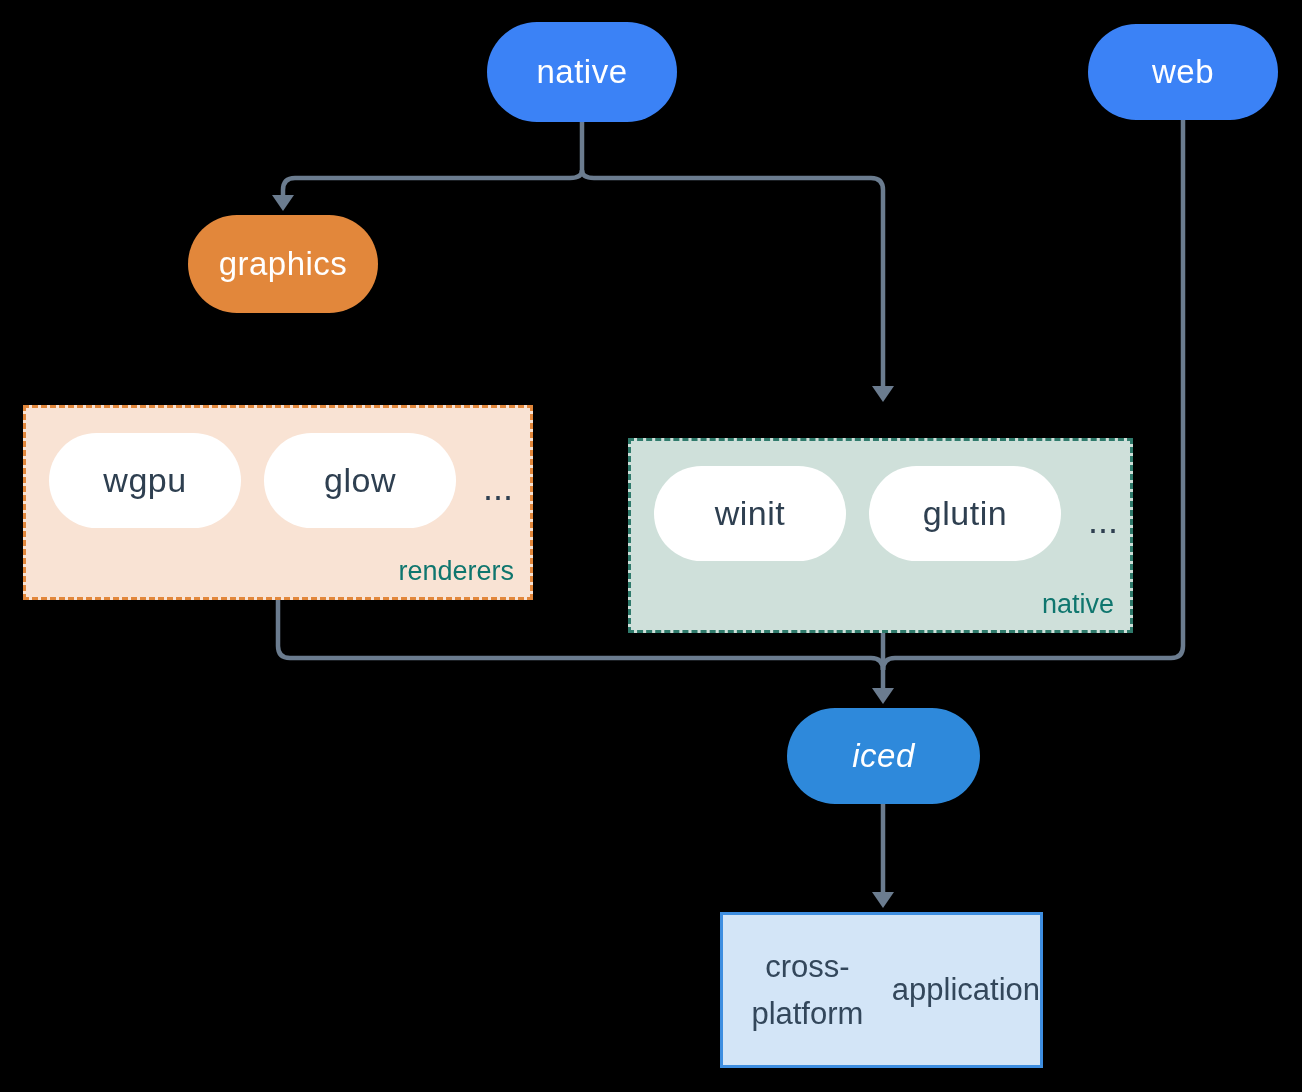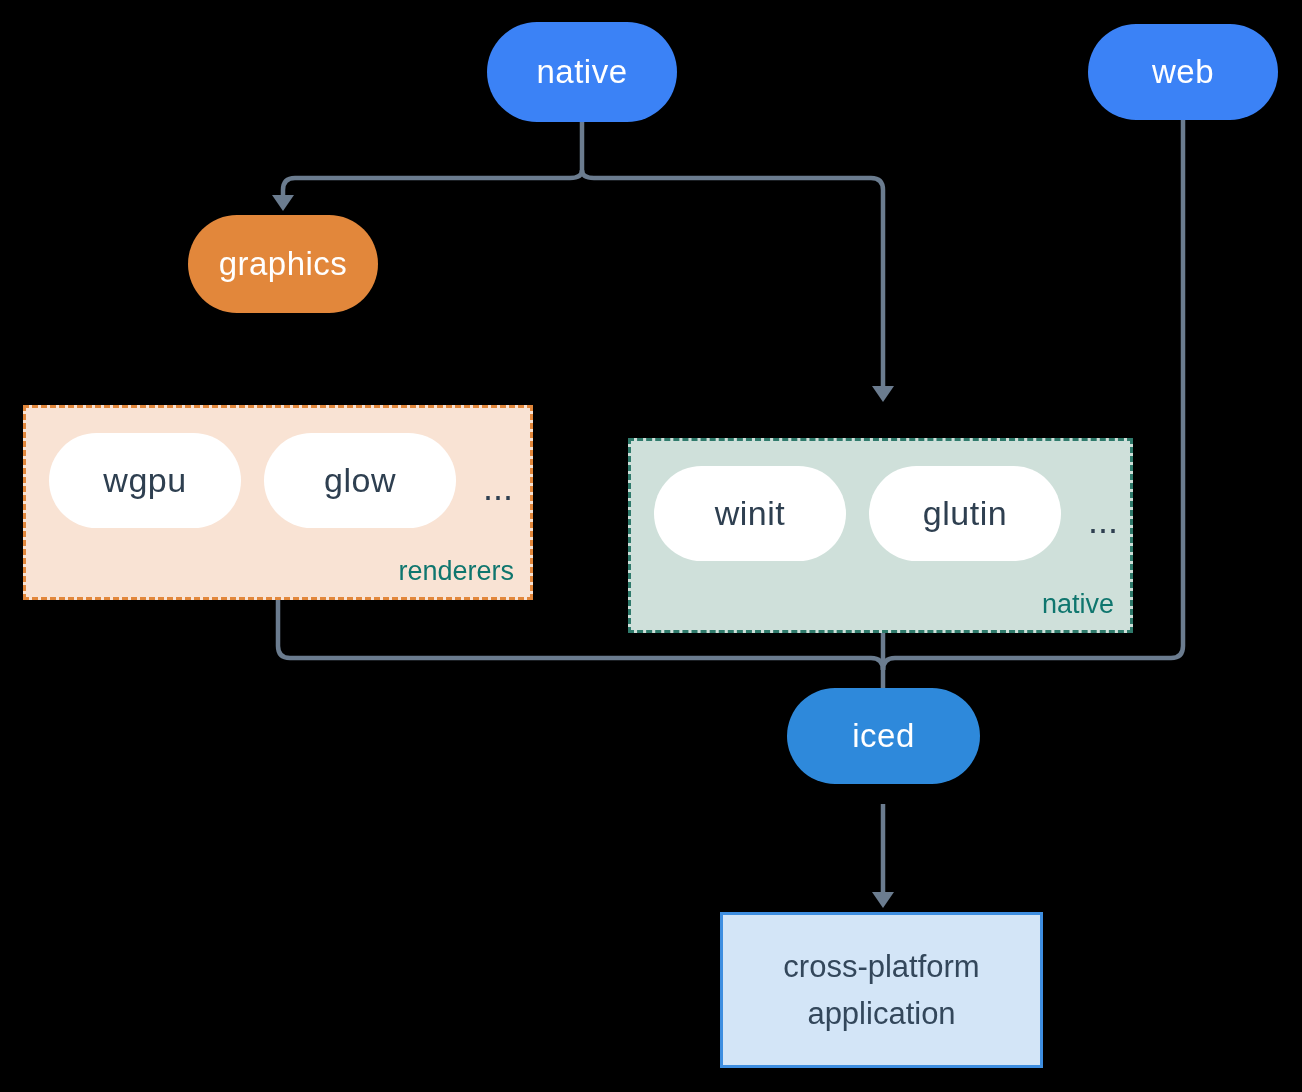--- a/index.html
+++ b/index.html
@@ -85,21 +85,21 @@
     bottom: 10px;
     color: #0f766e;
     font-size: 27px;
   }
   .app-box {
     position: absolute;
     box-sizing: border-box;
     background: #D3E5F7;
     border: 3px solid #3E8EE0;
     display: flex;
-    flex-direction: column;
+    flex-direction: row;
     align-items: center;
     justify-content: center;
     color: #33475B;
     font-size: 31px;
     line-height: 1.52;
     text-align: center;
   }
 </style>
 </head>
 <body>
@@ -151,21 +151,21 @@
         <span>winit</span>
       </div>
       <div class="pill white">
         <span>glutin</span>
       </div>
       <span class="ellipsis">...</span>
     </div>
     <span class="group-label">native</span>
   </div>
 
-  <div class="pill blue" style="left:787px; top:688px; width:193px; height:96px;">
+  <div class="pill blue" style="left:787px; top:708px; width:193px; height:96px;font-style:italic;">
     <span>iced</span>
   </div>
 
   <div class="app-box" style="left:720px; top:912px; width:323px; height:156px;">
     <span>cross-platform</span>
     <span>application</span>
   </div>
 
 </div>
 

